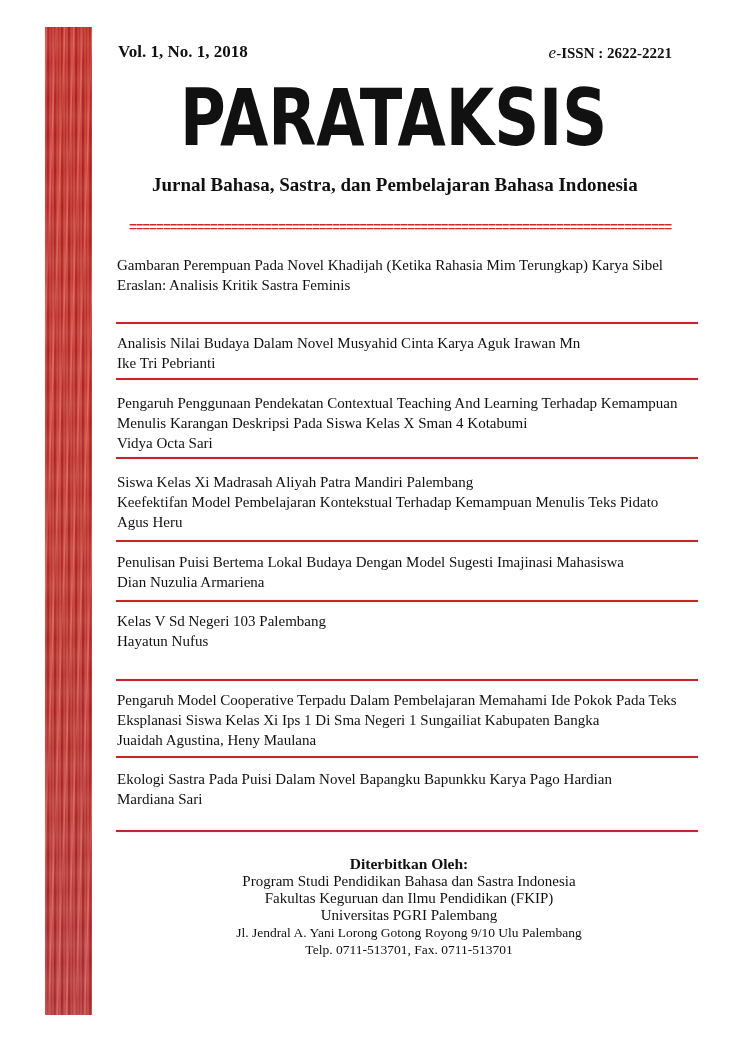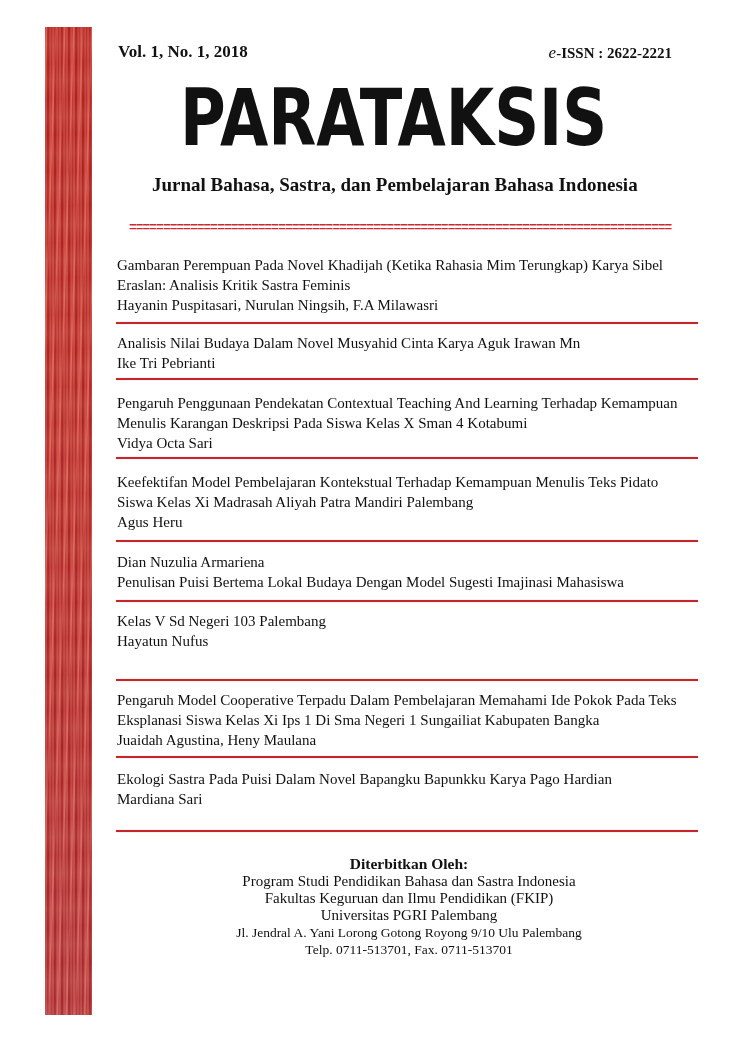--- a/index.html
+++ b/index.html
@@ -53,47 +53,46 @@
 <div class="vol">Vol. 1, No. 1, 2018</div>
 <div class="issn"><span class="e">e</span><span>-ISSN : 2622-2221</span></div>
 
 <div class="title">PARATAKSIS</div>
 <div class="subtitle">Jurnal Bahasa, Sastra, dan Pembelajaran Bahasa Indonesia</div>
 <div class="eqline">================================================================================</div>
 
 <div class="article" style="top:255px; left:117px;">
   <div class="line">Gambaran Perempuan Pada Novel Khadijah (Ketika Rahasia Mim Terungkap) Karya Sibel</div>
   <div class="line">Eraslan: Analisis Kritik Sastra Feminis</div>
-  <div class="line">Hayanin Puspitasari, Nurulan Ningsih, F.A Milawasri</div>
 </div>
 <div class="divider" style="top:322px;"></div>
 
 <div class="article" style="top:333px; left:117px;">
   <div class="line">Analisis Nilai Budaya Dalam Novel Musyahid Cinta Karya Aguk Irawan Mn</div>
   <div class="line">Ike Tri Pebrianti</div>
 </div>
 <div class="divider" style="top:378px;"></div>
 
 <div class="article" style="top:393px; left:117px;">
   <div class="line">Pengaruh Penggunaan Pendekatan Contextual Teaching And Learning Terhadap Kemampuan</div>
   <div class="line">Menulis Karangan Deskripsi Pada Siswa Kelas X Sman 4 Kotabumi</div>
   <div class="line">Vidya Octa Sari</div>
 </div>
 <div class="divider" style="top:457px;"></div>
 
 <div class="article" style="top:472px; left:117px;">
+  <div class="line">Siswa Kelas Xi Madrasah Aliyah Patra Mandiri Palembang</div>
   <div class="line">Keefektifan Model Pembelajaran Kontekstual Terhadap Kemampuan Menulis Teks Pidato</div>
-  <div class="line">Siswa Kelas Xi Madrasah Aliyah Patra Mandiri Palembang</div>
   <div class="line">Agus Heru</div>
 </div>
 <div class="divider" style="top:540px;"></div>
 
 <div class="article" style="top:552px; left:117px;">
+  <div class="line">Penulisan Puisi Bertema Lokal Budaya Dengan Model Sugesti Imajinasi Mahasiswa</div>
   <div class="line">Dian Nuzulia Armariena</div>
-  <div class="line">Penulisan Puisi Bertema Lokal Budaya Dengan Model Sugesti Imajinasi Mahasiswa</div>
 </div>
 <div class="divider" style="top:600px;"></div>
 
 <div class="article" style="top:611px; left:117px;">
   <div class="line">Kelas V Sd Negeri 103 Palembang</div>
   <div class="line">Hayatun Nufus</div>
 </div>
 <div class="divider" style="top:679px;"></div>
 
 <div class="article" style="top:690px; left:117px;">

